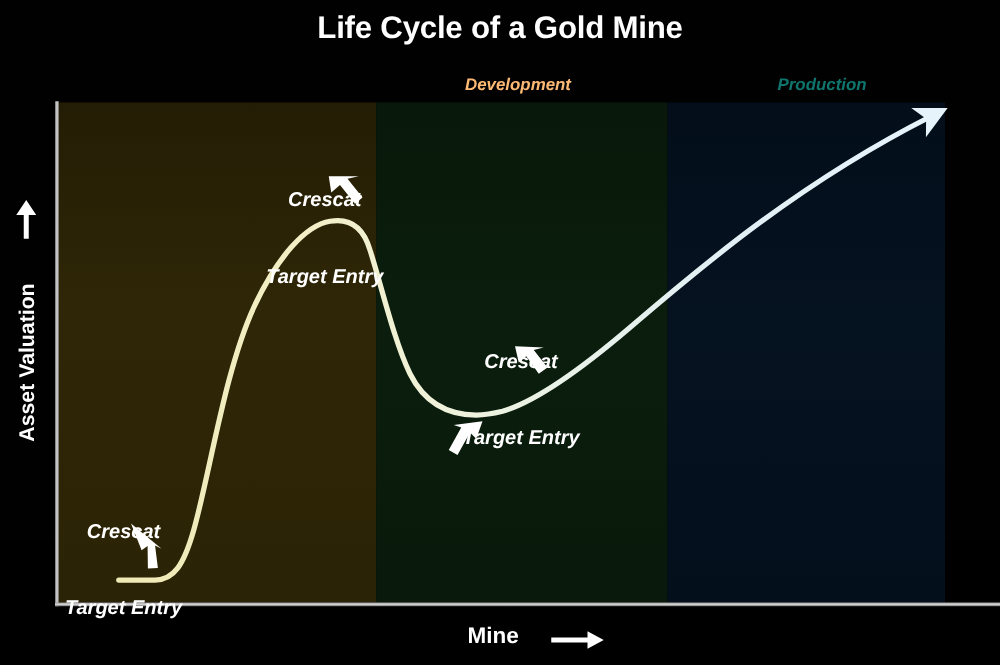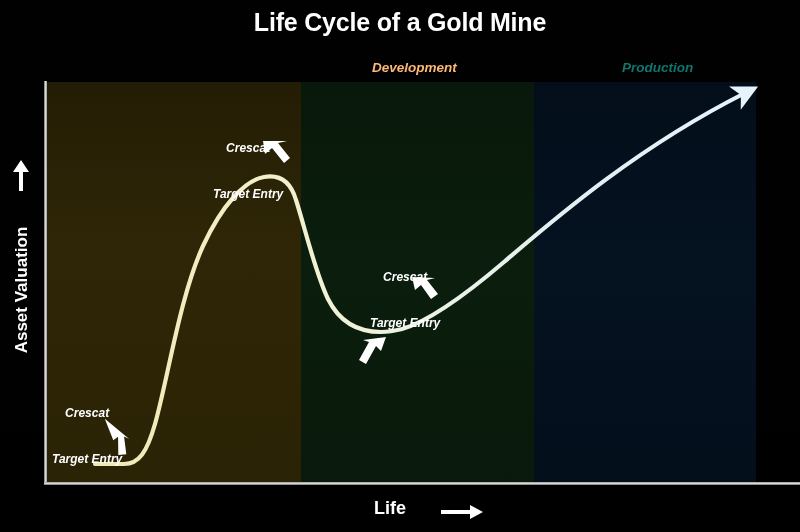--- a/index.html
+++ b/index.html
@@ -103,21 +103,21 @@
     top: 0;
     width: 800px;
     height: 532px;
     pointer-events: none;
   }
 
   
   .annotation {
     position: absolute;
     color: #ffffff;
-    font-size: 12px;
+    font-size: 16px;
     font-weight: bold;
     font-style: italic;
     line-height: 1.28;
     text-align: center;
     white-space: pre;
     font-family: "Liberation Sans", sans-serif;
   }
   #annotation-0 { left: 52px;  top: 375px; }  
   #annotation-1 { left: 213px; top: 110px; }  
   #annotation-2 { left: 370px; top: 239px; }  
@@ -246,19 +246,19 @@
   <div class="annotation" id="annotation-2">
     <div>Crescat</div>
     <div>Target Entry</div>
   </div>
 
   <svg id="y-axis-arrow" viewBox="0 0 30 34">
     <path d="M15,2 L23,14 L17,14 L17,33 L13,33 L13,14 L7,14 Z" fill="#ffffff"></path>
   </svg>
   <div id="y-axis-title">Asset Valuation</div>
 
-  <div id="x-axis-title">Life</div>
+  <div id="x-axis-title">Mine</div>
   <svg id="x-axis-arrow" viewBox="0 0 44 18">
     <path d="M1,7 L30,7 L30,2 L43,9 L30,16 L30,11 L1,11 Z" fill="#ffffff"></path>
   </svg>
 
 
 </div>
 
 </body></html>

